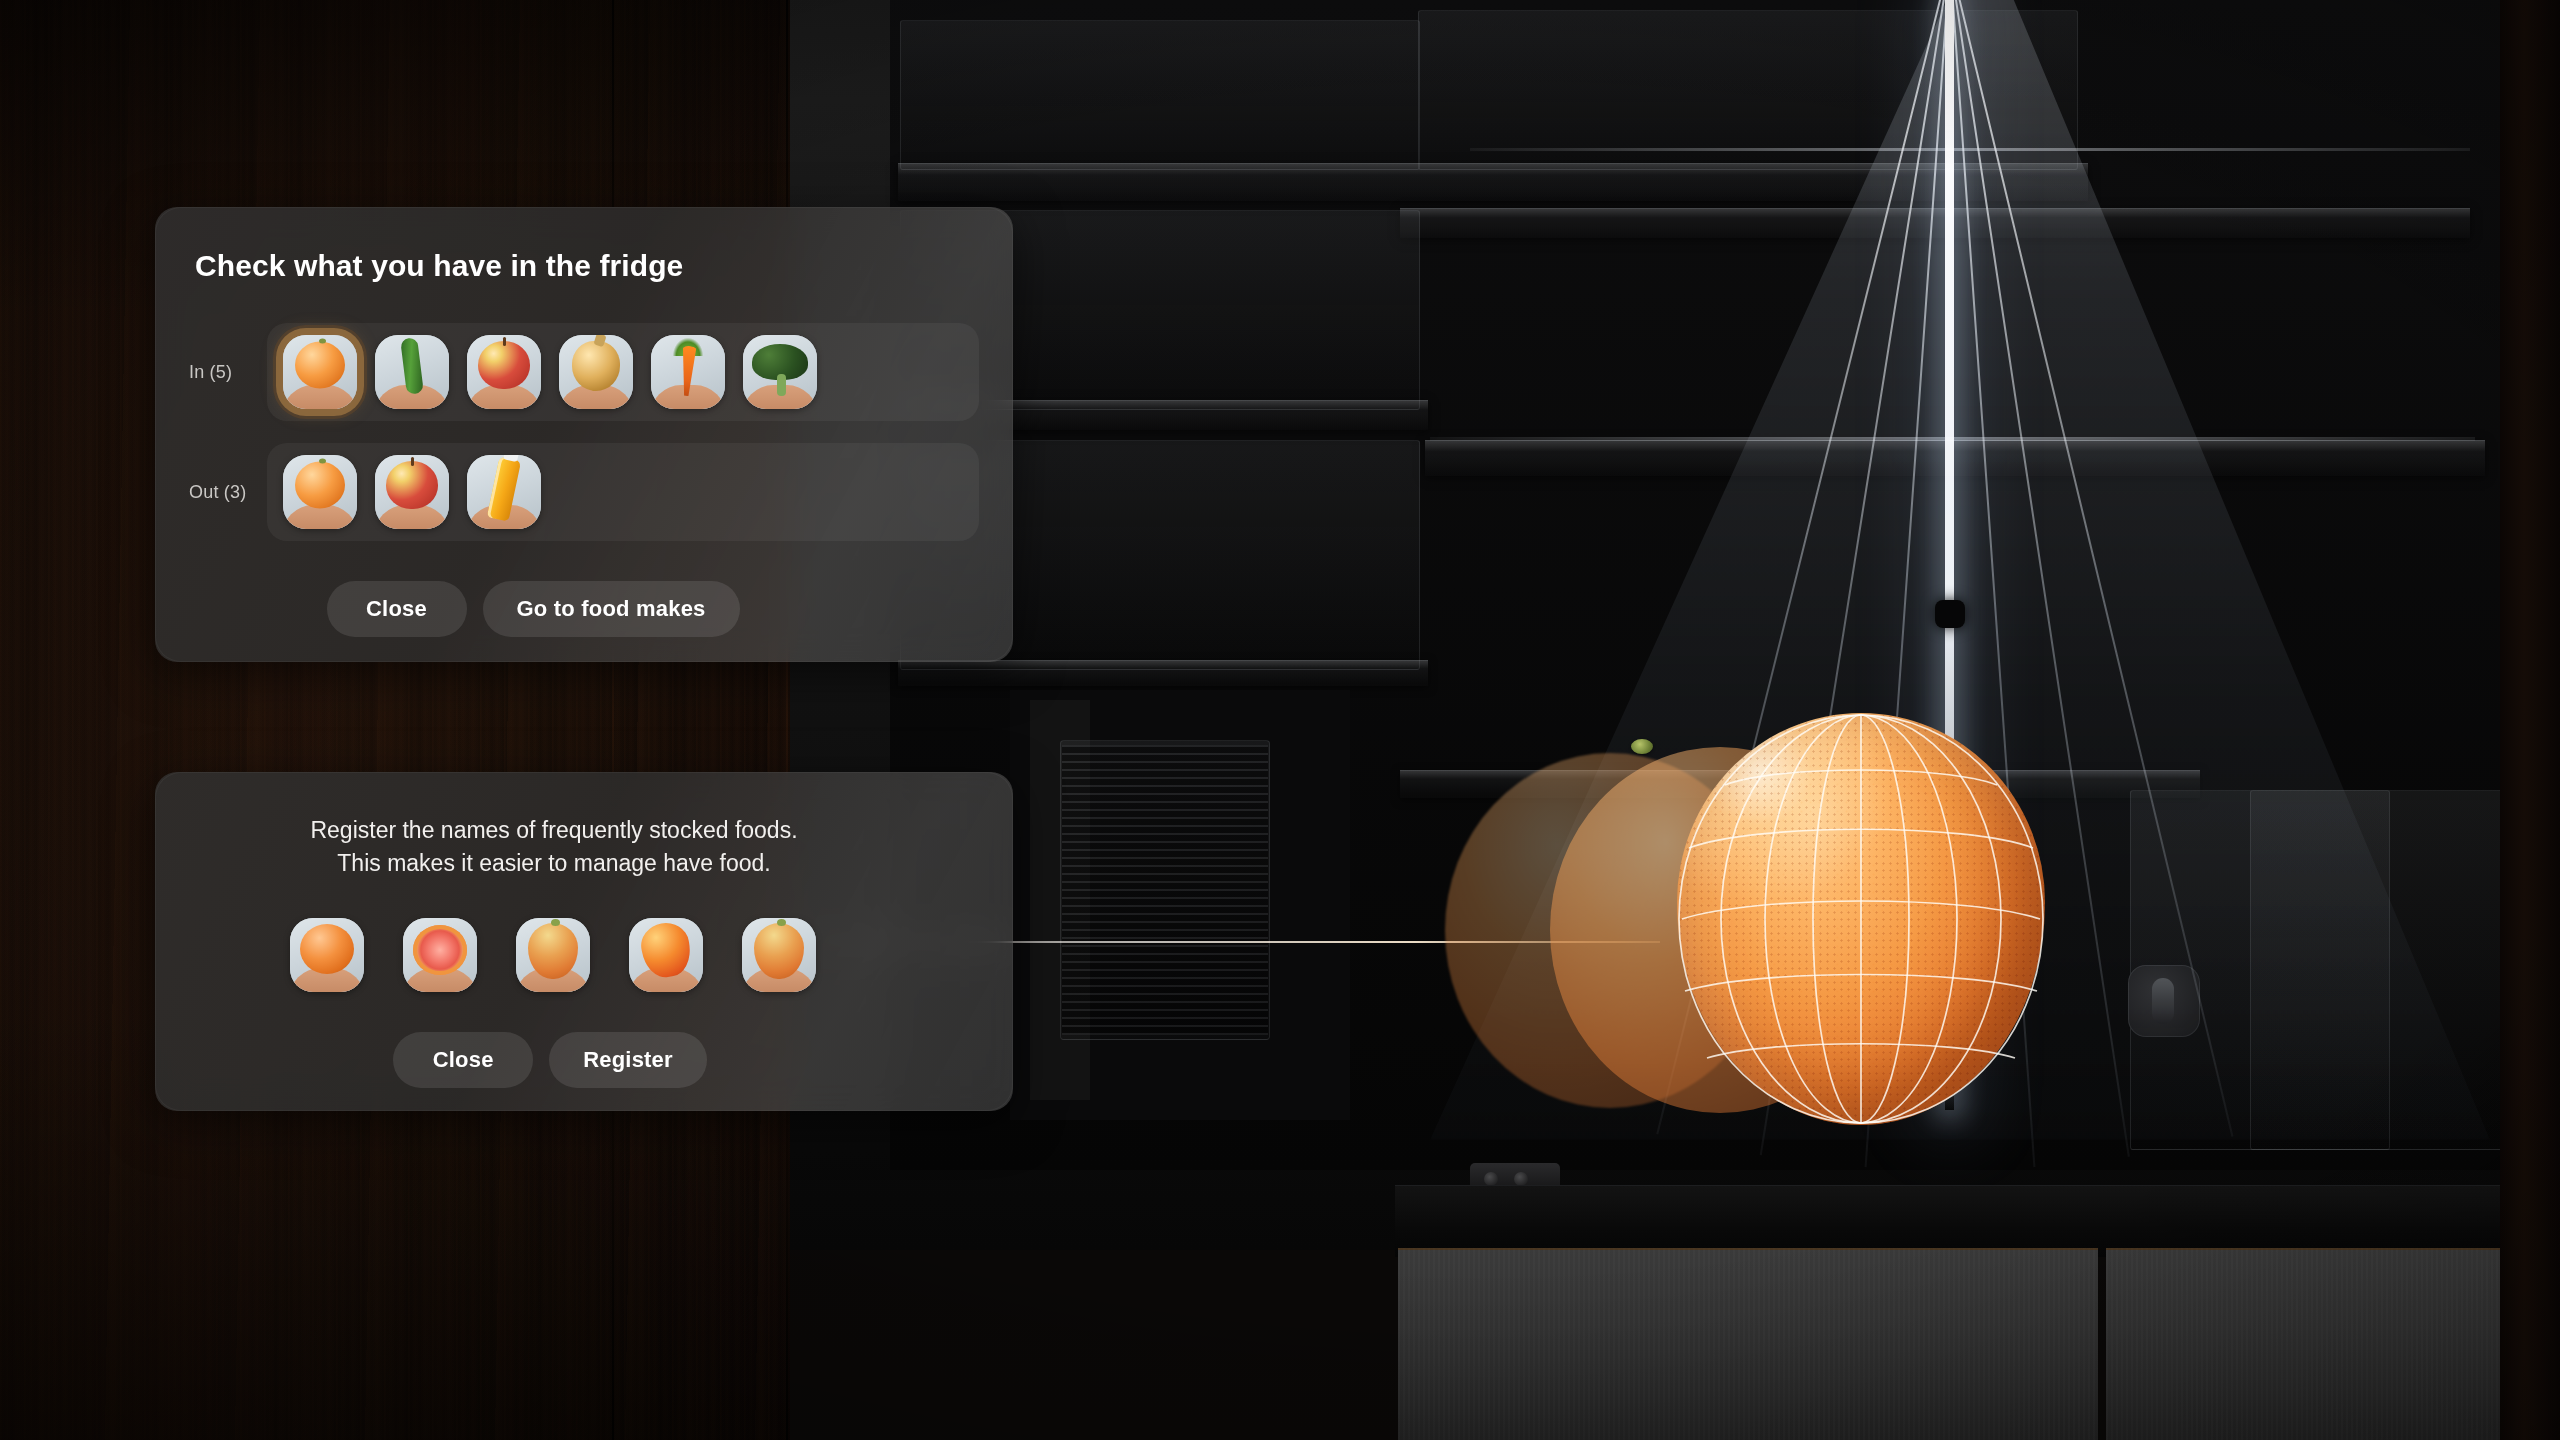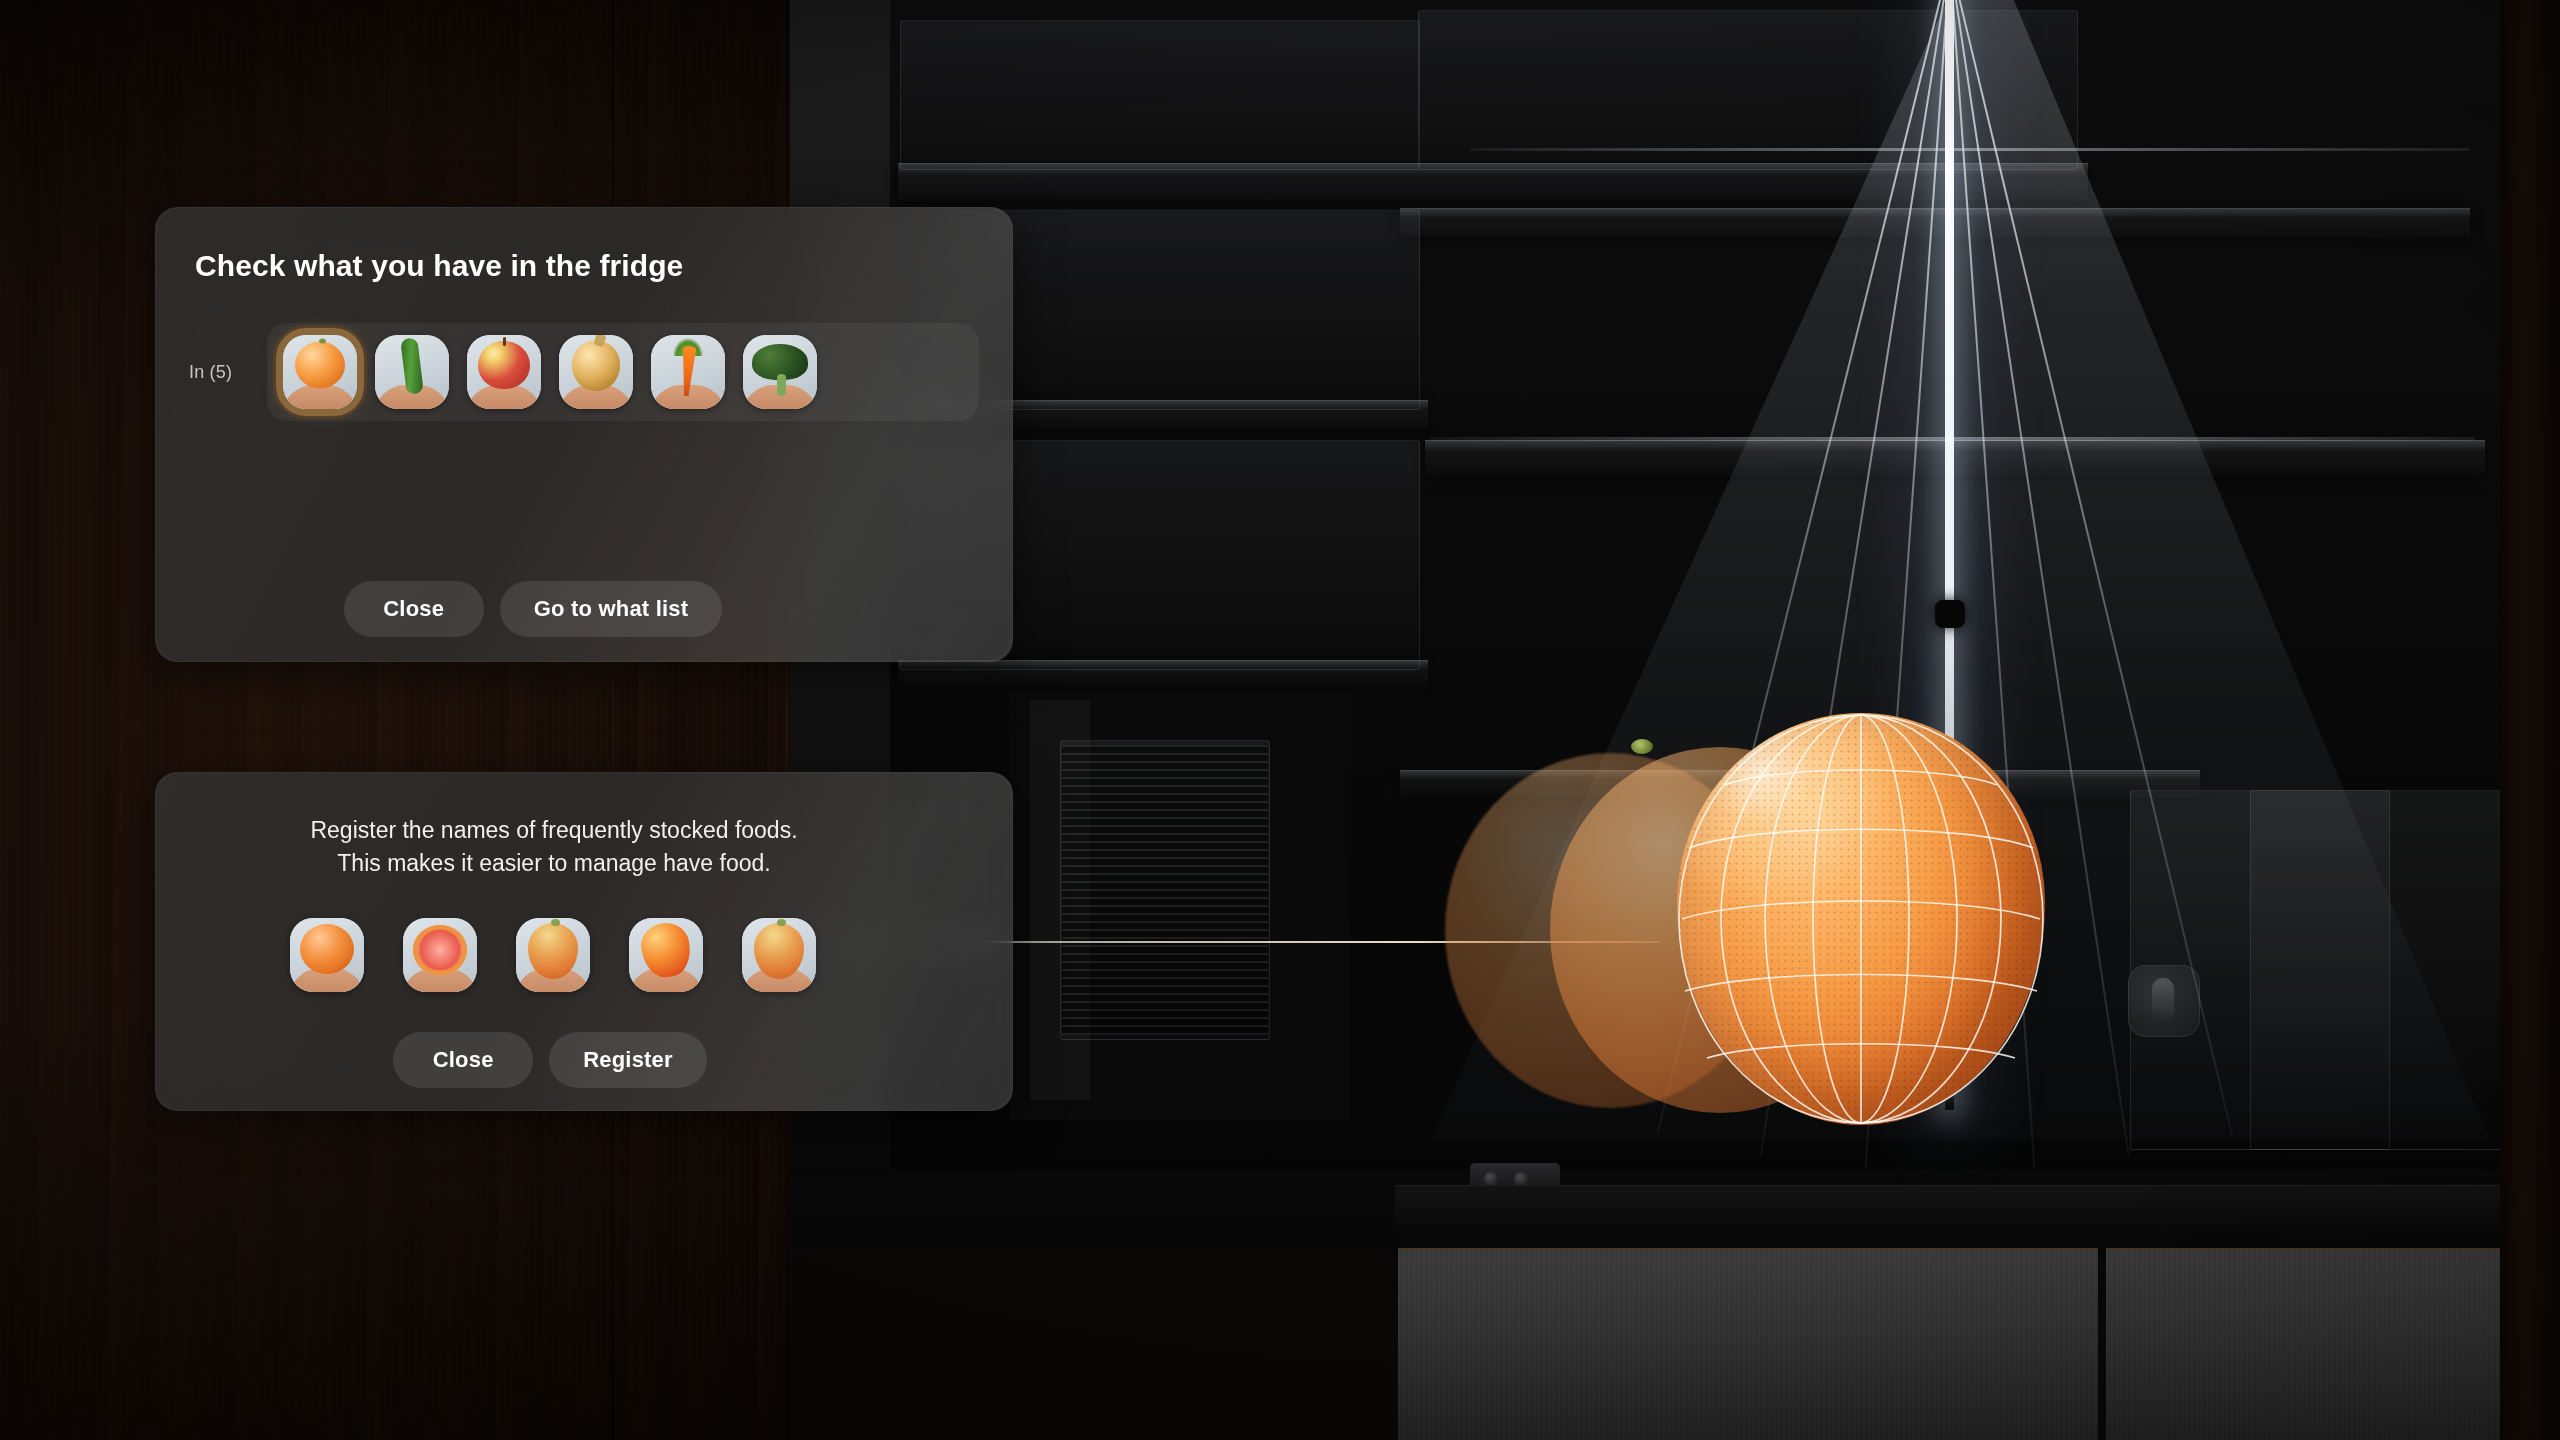--- a/index.html
+++ b/index.html
@@ -403,24 +403,46 @@
         </div>
         <div class="thumb">
           <div class="bg"></div>
             <div class="hand"></div>
             <div class="item f-broccoli"></div>
         </div>
 
       </div>
     </div>
 
+    <div class="row" id="row-out">
+      <div class="row-label">Out (3)</div>
+      <div class="row-strip">
+
+        <div class="thumb">
+          <div class="bg"></div>
+            <div class="hand"></div>
+            <div class="item f-orange"></div>
+        </div>
+        <div class="thumb">
+          <div class="bg"></div>
+            <div class="hand"></div>
+            <div class="item f-apple"></div>
+        </div>
+        <div class="thumb">
+          <div class="bg"></div>
+            <div class="hand"></div>
+            <div class="item f-juice"></div>
+        </div>
+
+      </div>
+    </div>
 
     <div class="card-buttons" id="btns-inventory">
       <button class="btn">Close</button>
-      <button class="btn">Go to what list</button>
+      <button class="btn">Go to food makes</button>
     </div>
   </div>
 
   <div class="card" id="card-register">
 
     <div class="register-lines">
       <div>Register the names of frequently stocked foods.</div>
       <div>This makes it easier to manage have food.</div>
     </div>
 

